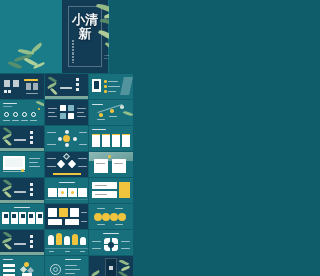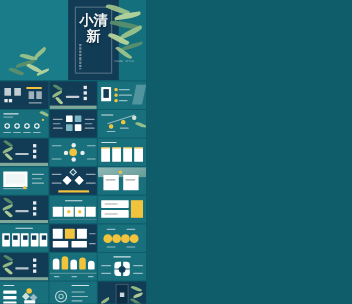--- a/index.html
+++ b/index.html
@@ -5,21 +5,21 @@
   * { margin:0; padding:0; box-sizing:border-box; }
   html,body { width:133px; height:276px; }
   body {
     font-family:"Liberation Sans", sans-serif;
     background:#0f5c6b;
     overflow:hidden;
   }
   .page { position:relative; width:133px; height:276px; background:#0f5c6b; }
 
   
-  .hero { position:relative; width:133px; height:73px; overflow:hidden; background:#15707e;font-family:Liberation Mono, monospace; }
+  .hero { position:relative; width:109px; height:73px; overflow:hidden; background:#15707e; }
   .hero-left { position:absolute; left:0; top:0; width:62px; height:73px; background:#1a7c89; }
   .hero-right { position:absolute; left:62px; top:0; width:71px; height:73px; background:#15707e; }
   .hero-panel {
     position:absolute; left:62px; top:0; width:46px; height:73px;
     background:#123b56;
   }
   .hero-panel:after{
     content:""; position:absolute; left:6px; top:6px; right:6px; bottom:6px;
     border:1px solid rgba(255,255,255,.28);
   }

